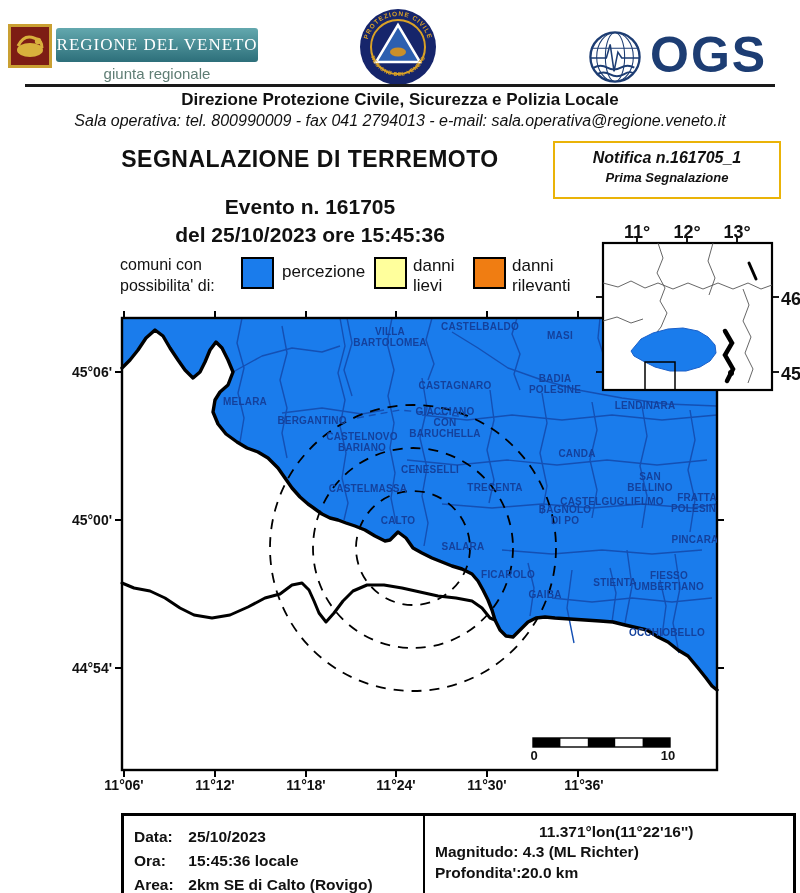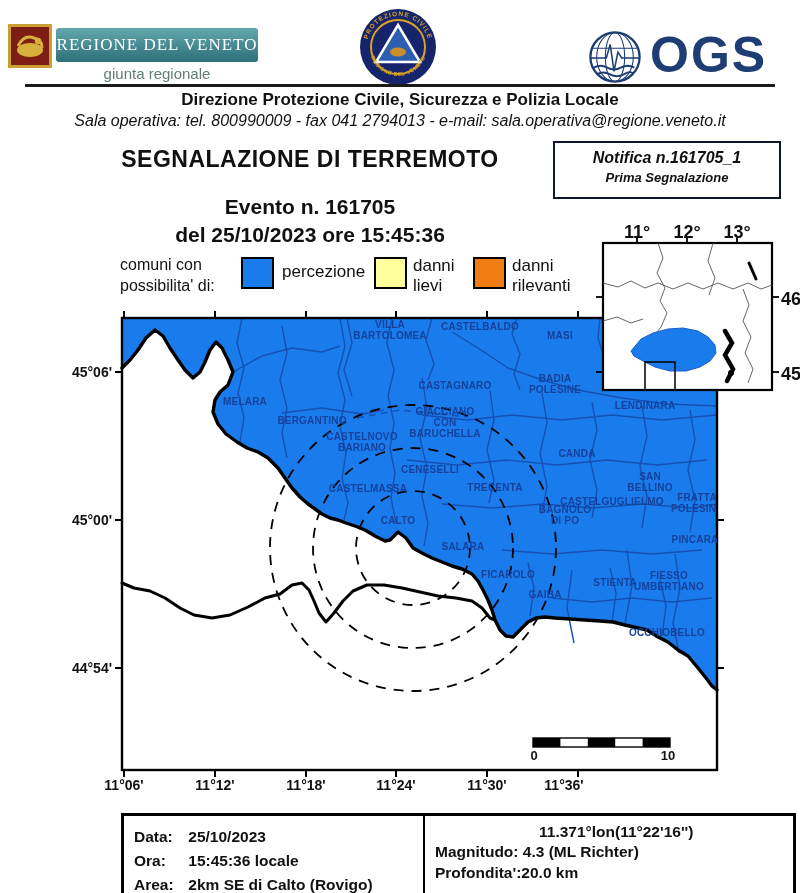--- a/index.html
+++ b/index.html
@@ -11,21 +11,21 @@
   #veneto-banner{background:linear-gradient(#63a8ae,#2d6f7a);border-radius:3px;
     color:#fff;font-family:"Liberation Serif",serif;font-size:17px;letter-spacing:1px;
     display:flex;align-items:center;justify-content:center;}
   #veneto-sub{color:#5f7d74;font-size:15px;}
   #ogs-text{color:#1d3d73;font-weight:bold;font-size:50px;letter-spacing:2px;line-height:54px;}
   #top-rule{border-top:3px solid #1a1a1a;}
   #direzione{font-weight:bold;font-size:17px;}
   #sala{font-style:italic;font-size:16px;}
   
   #main-title{font-weight:bold;font-size:23px;letter-spacing:0.5px;}
-  #notifica-box{border:2px solid #0f172a;}
+  #notifica-box{border:2px solid #eab308;}
   #notifica-1{font-weight:bold;font-style:italic;font-size:16px;margin-top:6px;}
   #notifica-2{font-weight:bold;font-style:italic;font-size:13px;margin-top:3px;}
   .evento{font-weight:bold;font-size:21px;}
   
   #legend-intro{font-size:16px;line-height:1.3;white-space:pre-line;}
   .swatch{width:33px;height:32px;border:2px solid #000;box-sizing:border-box;}
   .leg-label{font-size:17px;line-height:1.15;white-space:pre-line;}
   
   #muni-layer{overflow:hidden;pointer-events:none;}
   .muni{position:absolute;transform:translate(-50%,-50%);color:#14419c;font-weight:bold;
@@ -186,21 +186,21 @@
       <line x1="3" y1="64" x2="10" y2="64"></line>
         <line x1="3" y1="212" x2="10" y2="212"></line>
       <line x1="3" y1="360" x2="10" y2="360"></line>
       <line x1="605" y1="64" x2="612" y2="64"></line>
         <line x1="605" y1="212" x2="612" y2="212"></line>
       <line x1="605" y1="360" x2="612" y2="360"></line>
     </g>
   </svg>
 
   <div id="muni-layer" class="abs" style="left:122px;top:318px;width:595px;height:452px;">
-      <div class="muni" style="left: 268px; top: 12px;">VILLA
+      <div class="muni" style="left: 268px; top: 19px;">VILLA
 BARTOLOMEA</div>
       <div class="muni" style="left: 358px; top: 9px;">CASTELBALDO</div>
       <div class="muni" style="left: 438px; top: 18px;">MASI</div>
       <div class="muni" style="left: 333px; top: 68px;">CASTAGNARO</div>
       <div class="muni" style="left: 433px; top: 66px;">BADIA
 POLESINE</div>
       <div class="muni" style="left: 123px; top: 84px;">MELARA</div>
       <div class="muni" style="left: 190px; top: 103px;">BERGANTINO</div>
       <div class="muni" style="left: 323px; top: 105px;">GIACCIANO
 CON
@@ -230,21 +230,21 @@
     </div>
 
   <div class="ytick abs" style="left:62px;top:364px;">45°06'</div>
   <div class="ytick abs" style="left:62px;top:512px;">45°00'</div>
   <div class="ytick abs" style="left:62px;top:660px;">44°54'</div>
   <div class="xtick abs" style="left:93px;top:777px;">11°06'</div>
   <div class="xtick abs" style="left:184px;top:777px;">11°12'</div>
   <div class="xtick abs" style="left:275px;top:777px;">11°18'</div>
   <div class="xtick abs" style="left:365px;top:777px;">11°24'</div>
   <div class="xtick abs" style="left:456px;top:777px;">11°30'</div>
-  <div class="xtick abs" style="left:533px;top:777px;">11°36'</div>
+  <div class="xtick abs" style="left:553px;top:777px;">11°36'</div>
   <div class="sclbl abs" style="left:524px;top:748px;width:20px;">0</div>
   <div class="sclbl abs" style="left:653px;top:748px;width:30px;">10</div>
 
   <svg class="abs" style="left:593px;top:233px;" width="194" height="164" viewBox="0 0 194 164">
     <rect x="10" y="10" width="169" height="147" fill="#ffffff" stroke="#000" stroke-width="2.2"></rect>
     <g transform="translate(10,10)">
       <g fill="none" stroke="#555" stroke-width="0.9">
         <path d="M55,0 L60,15 L54,30 L62,45 L57,58 L64,70 L58,84 L50,94"></path>
         <path d="M110,0 L105,18 L112,35 L106,52"></path>
         <path d="M0,40 L15,44 L28,38 L42,45 L55,40 L70,46 L85,40 L100,46 L115,40 L130,46 L145,40 L158,46 L169,42"></path>

